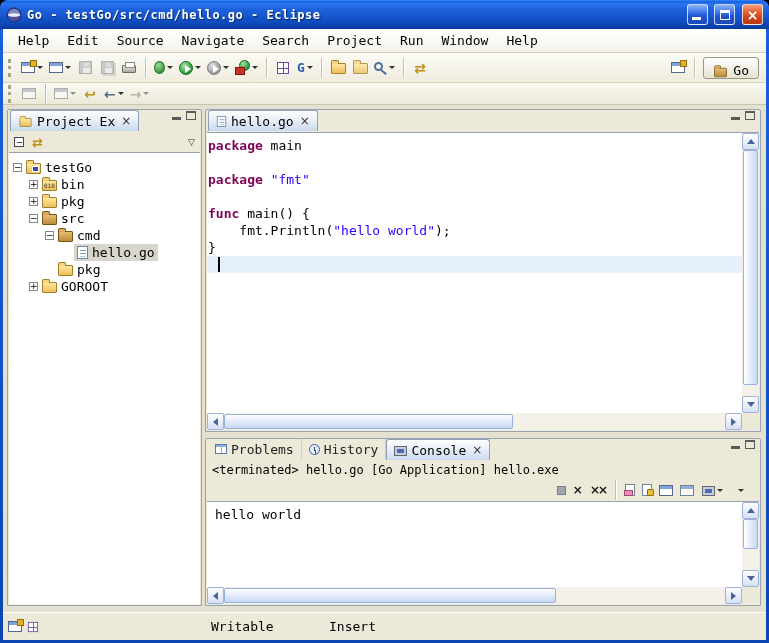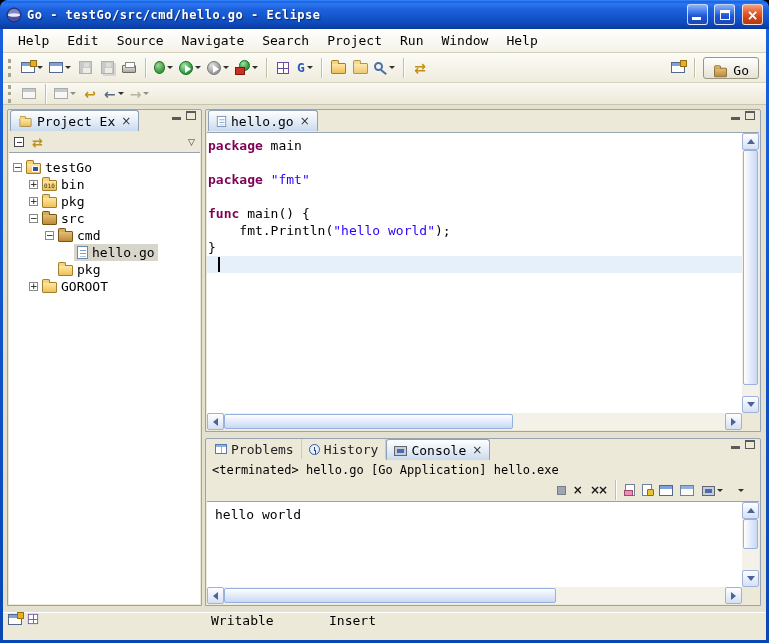--- a/index.html
+++ b/index.html
@@ -88,21 +88,21 @@
 .tri-right{width:0;height:0;border:4px solid transparent;border-left:5px solid #4A6398;margin-right:-4px}
 .thumbv{position:absolute;left:1px;width:15px;background:linear-gradient(90deg,#FEFEFE,#C8D8F4);border:1px solid #96B0E0;border-radius:2px}
 .thumbh{position:absolute;top:1px;height:15px;background:linear-gradient(180deg,#FEFEFE,#C8D8F4);border:1px solid #96B0E0;border-radius:2px}
 
 
 .constatus{height:18px;line-height:18px;padding-left:6px;font-size:12px;white-space:nowrap;overflow:hidden}
 .contools{height:22px;display:flex;align-items:center;justify-content:flex-end;gap:7px;padding-right:8px}
 .cout{padding:5px 8px;white-space:pre}
 
 
-.statusbar{position:absolute;top:583px;left:0;width:763px;height:28px;background:#ECE9D8;border-top:1px solid #FFF;display:flex;align-items:flex-start}
+.statusbar{position:absolute;top:583px;left:0;width:763px;height:28px;background:#ECE9D8;border-top:1px solid #FFF;display:flex;align-items:center}
 .sseg{display:flex;align-items:center;white-space:nowrap}
 .sseg.left{width:197px;padding-left:5px;gap:5px}
 .sseg.w{width:116px;padding-left:9px}
 .sseg.i{width:110px;padding-left:9px}
 .sdiv{width:0;border-left:1px solid #A8A494;border-right:1px solid #FFF;margin:2px 0}
 
 
 .ifolder{position:relative;width:15px;height:11px;background:linear-gradient(#FFE8A0,#EFBE5C);border:1px solid #A08028;border-radius:1px;margin-top:2px}
 .ifolder::before{content:"";position:absolute;left:-1px;top:-4px;width:6px;height:3px;background:#F6D47E;border:1px solid #A08028;border-bottom:none;border-radius:2px 2px 0 0}
 .ipkgf{background:linear-gradient(#E2BE78,#C08A36);border-color:#7A5614}

